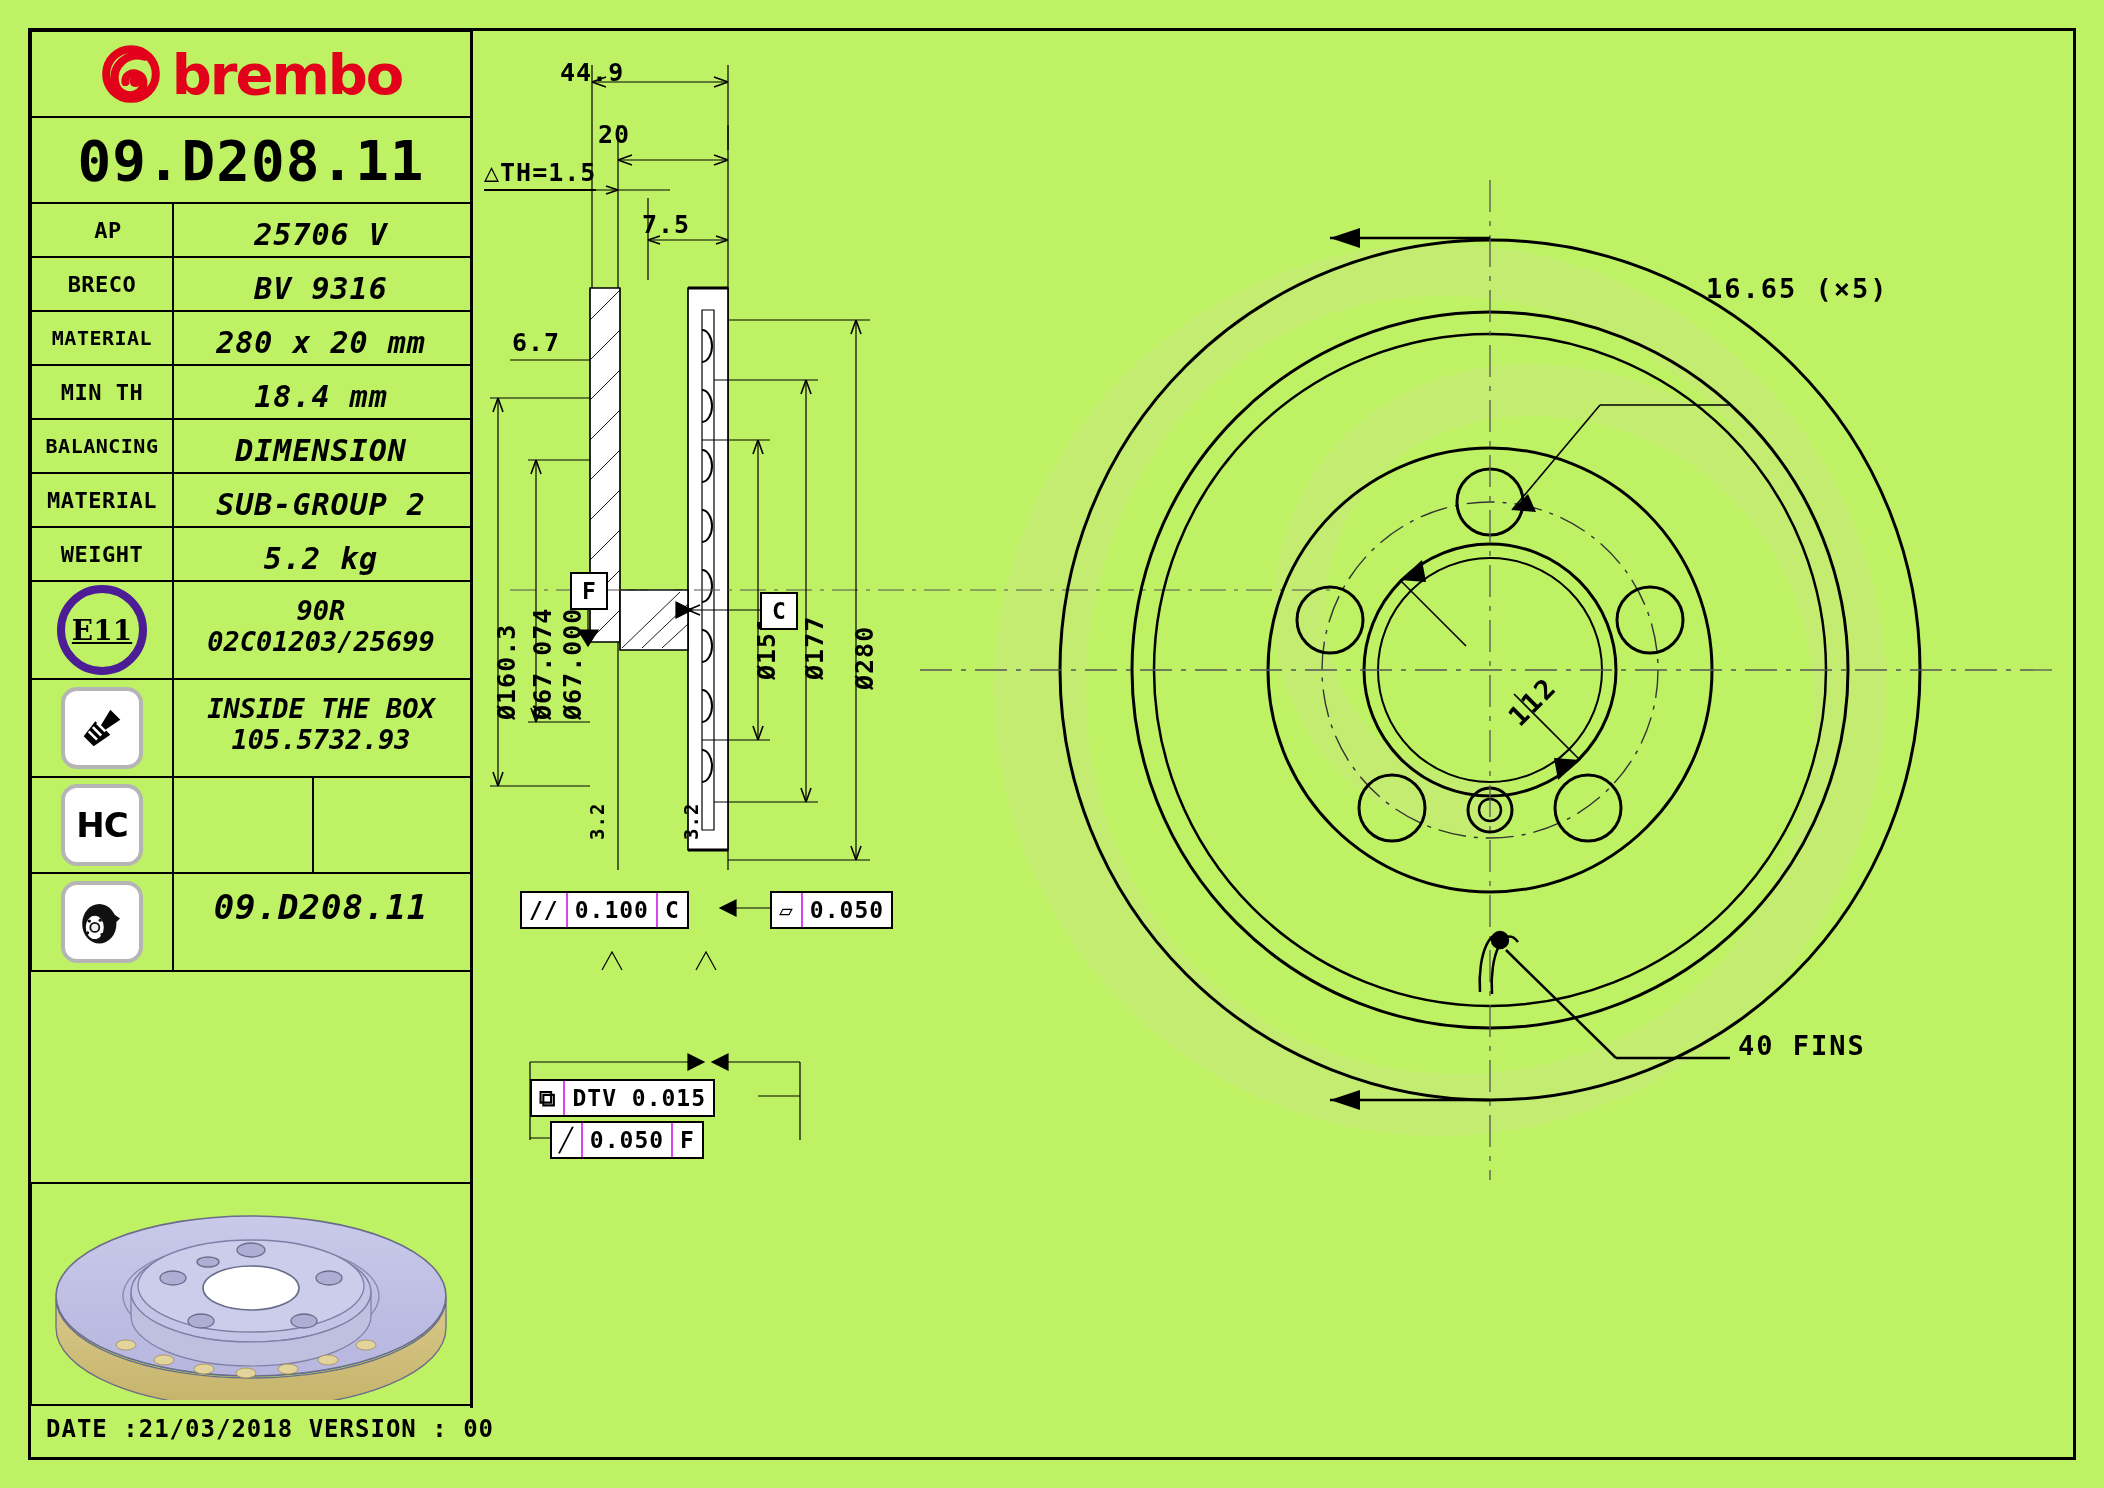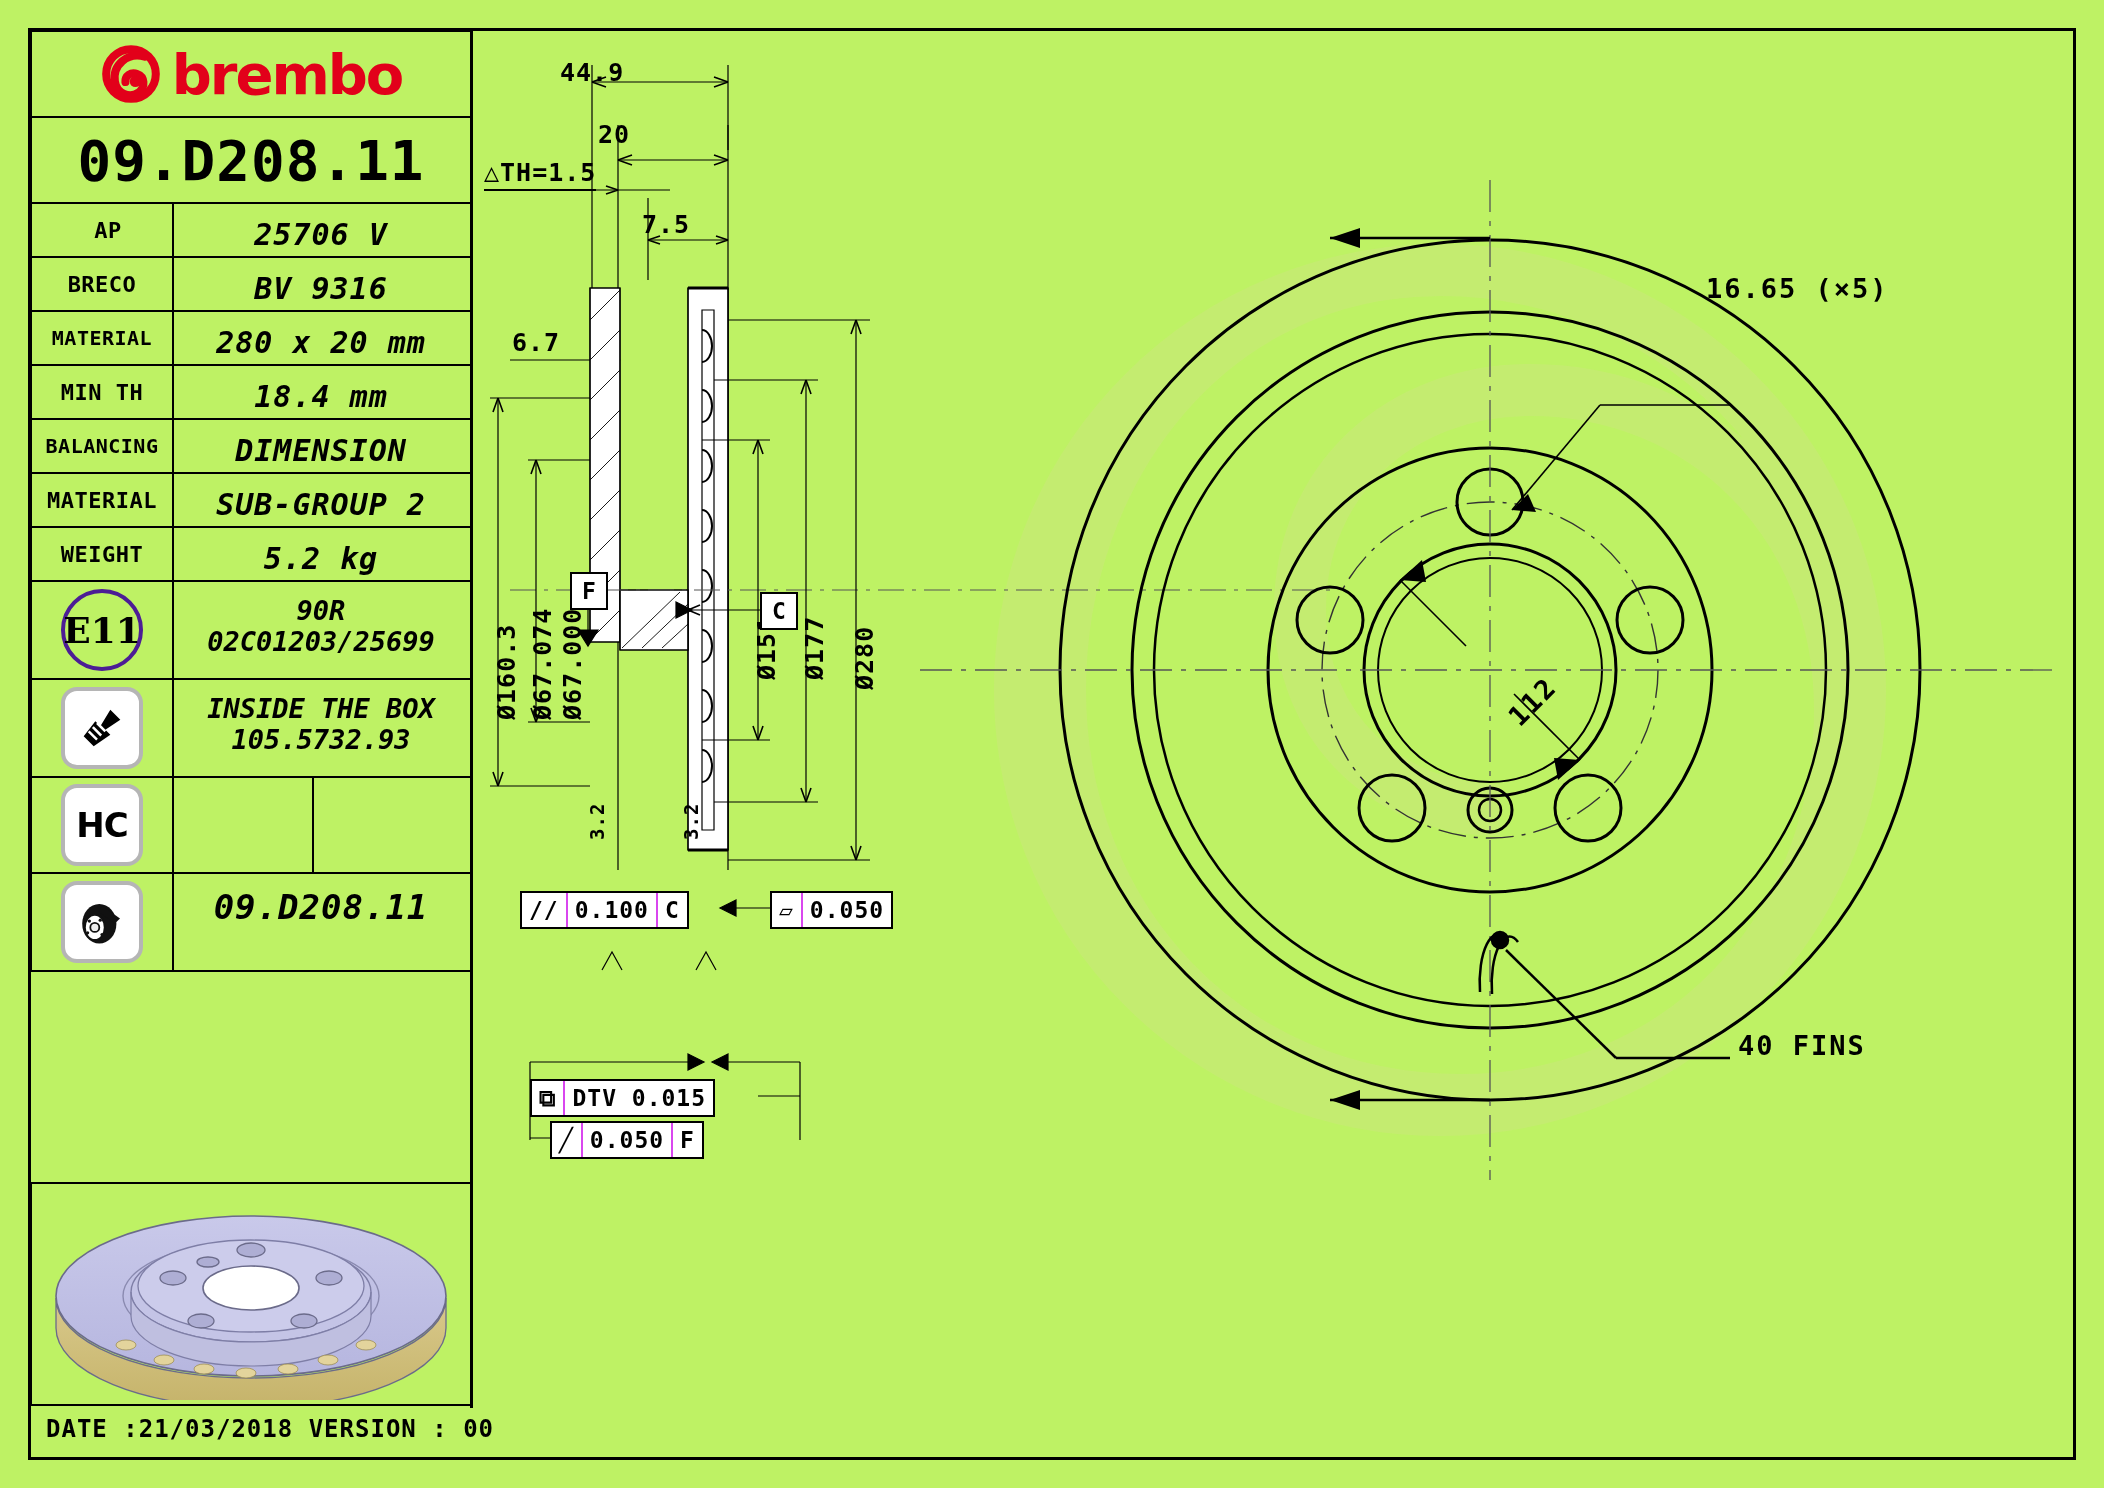--- a/index.html
+++ b/index.html
@@ -26,22 +26,22 @@
   #code-row .code{font-size:56px;font-weight:700;letter-spacing:1px;}
 
   .datarow{width:442px;}
   .datarow .divider{position:absolute;top:0;bottom:0;width:0;border-left:2px solid #000;}
 
   
   .brembo-wrap{display:flex;align-items:center;gap:10px;}
   .brembo-text{font-family:"DejaVu Sans","Liberation Sans",sans-serif;font-size:56px;font-weight:700;color:#E2001A;letter-spacing:-2px;}
 
   
-  .badge-e11{width:74px;height:74px;border-radius:50%;border:4px solid #4c1d95;display:flex;align-items:center;justify-content:center;
-             font-family:"DejaVu Serif","Liberation Serif",serif;font-size:36px;font-weight:700;}
+  .badge-e11{width:74px;height:74px;border-radius:50%;border:8px solid #4c1d95;display:flex;align-items:center;justify-content:center;
+             font-family:"DejaVu Serif","Liberation Serif",serif;font-size:28px;font-weight:700;text-decoration:underline;}
   .badge-sq{width:74px;height:74px;border-radius:16px;border:4px solid #b5b5b5;display:flex;align-items:center;justify-content:center;background:#fff;}
   .badge-hc{font-family:"DejaVu Sans","Liberation Sans",sans-serif;font-size:34px;font-weight:700;letter-spacing:-1px;}
 
   .val-small{font-size:27px;font-weight:700;letter-spacing:0px;line-height:1.15;}
 
   
   #photo-row{top:1152px;width:442px;height:224px;}
   #photo-canvas{position:absolute;left:4px;top:4px;width:430px;height:212px;}
 
   

